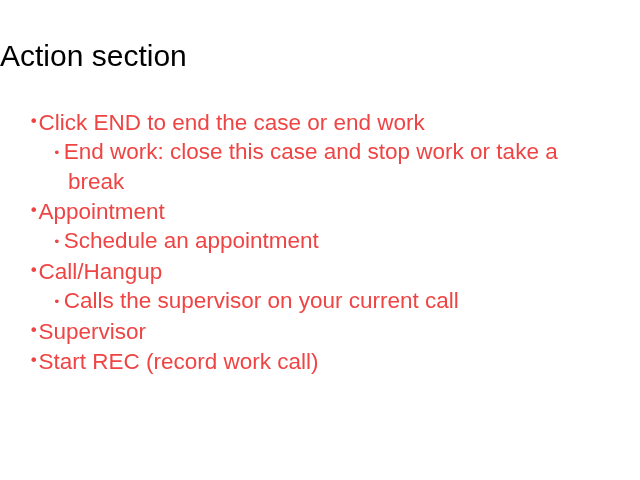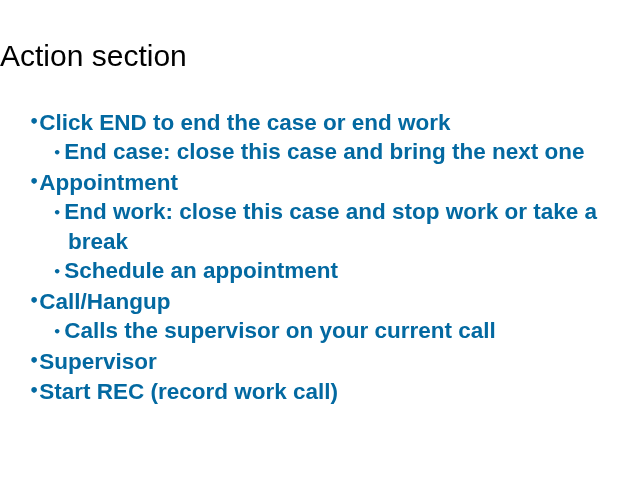--- a/index.html
+++ b/index.html
@@ -34,24 +34,23 @@
   }
   .body-block {
     position: absolute;
     left: 29px;
     top: 107px;
     width: 584px;
   }
   .bullet-line {
     font-size: 22.5px;
     line-height: 29px;
-    color: #0369a1;
+    color: #ef4444;
     text-indent: 0;
     white-space: normal;
-    font-weight: bold;
   }
   .lvl1 {
     padding-left: 14px;
     text-indent: -14px;
   }
   .lvl2 {
     padding-left: 39px;
     text-indent: -15px;
   }
   .bullet-mark {
@@ -79,30 +78,27 @@
 <div class="slide">
 
   <div class="slide-title">Action section</div>
 
   <div class="body-block">
 
     <div class="bullet-line lvl1">
       <span class="bullet-mark">•</span><span class="bullet-text">Click END to end the case or end work</span>
     </div>
 
+
     <div class="bullet-line lvl2">
-      <span class="bullet-mark">•</span><span class="bullet-text">End case: close this case and bring the next one</span>
+      <span class="bullet-mark">•</span><span class="bullet-text">End work: close this case and stop work or take a break</span>
     </div>
 
     <div class="bullet-line lvl1">
       <span class="bullet-mark">•</span><span class="bullet-text">Appointment</span>
-    </div>
-
-    <div class="bullet-line lvl2">
-      <span class="bullet-mark">•</span><span class="bullet-text">End work: close this case and stop work or take a break</span>
     </div>
 
     <div class="bullet-line lvl2">
       <span class="bullet-mark">•</span><span class="bullet-text">Schedule an appointment</span>
     </div>
 
     <div class="bullet-line lvl1">
       <span class="bullet-mark">•</span><span class="bullet-text">Call/Hangup</span>
     </div>
 

